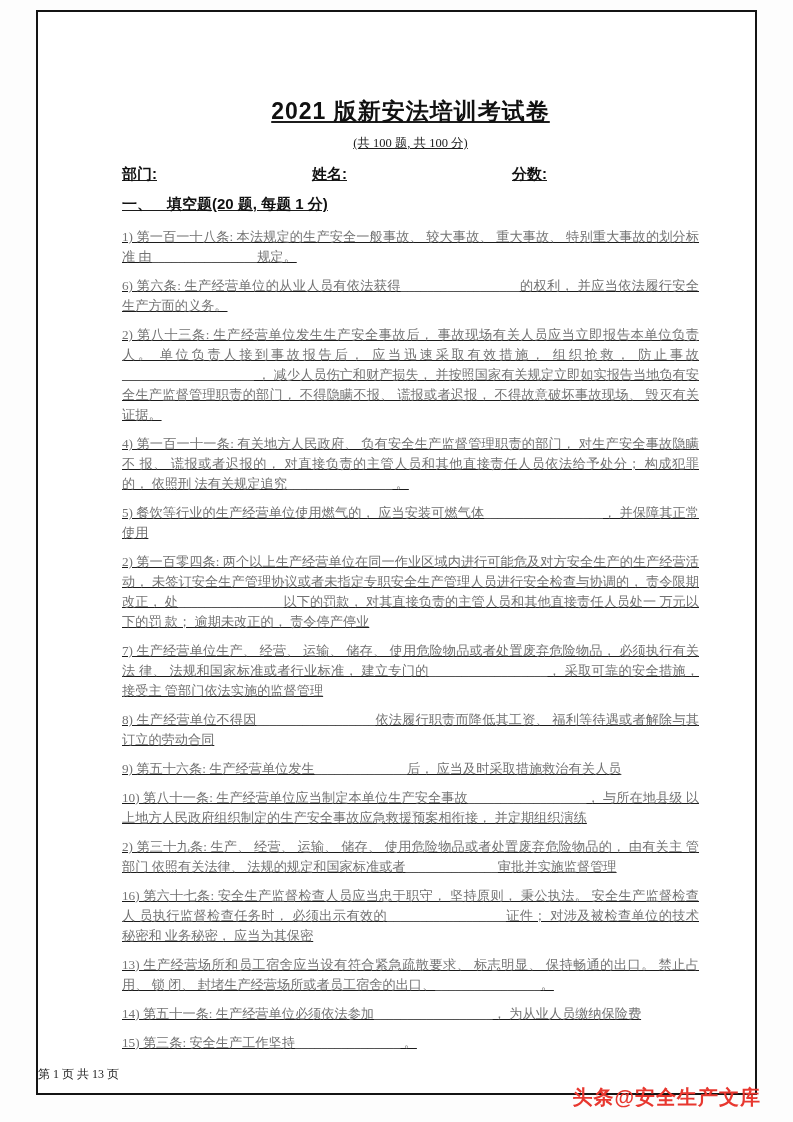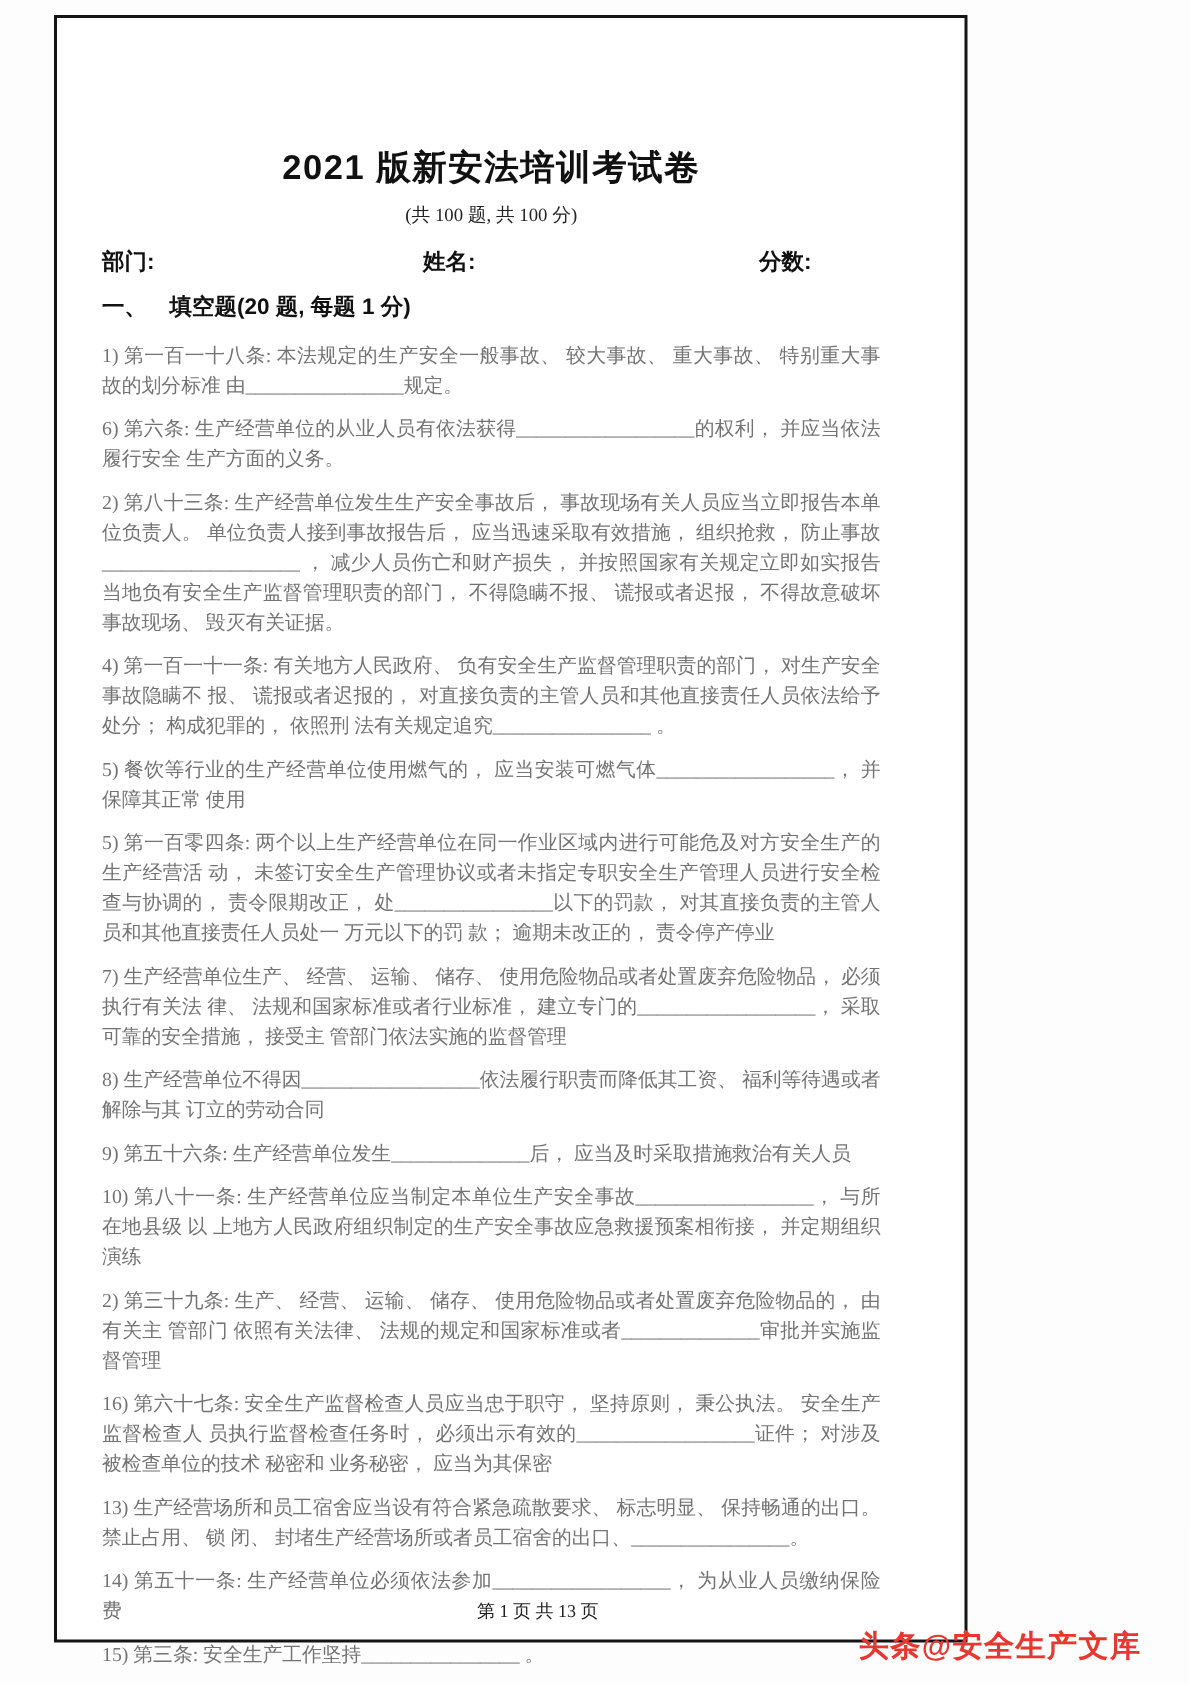--- a/index.html
+++ b/index.html
@@ -7,24 +7,25 @@
   body {
     position: relative;
     background: #fdfdfd;
     color: #1c1c1c;
     font-family: "Liberation Serif", "DejaVu Serif", serif;
     overflow: hidden;
   }
   .frame {
     position: absolute;
     left: 36px; top: 10px;
-    width: 609px; height: 1085px;
+    width: 721px; height: 1085px;
     border: 2px solid #141414;
-    padding: 84px 56px 0 30px;
+    padding: 84px 56px 0 84px;
     background: #ffffff;
+    text-decoration: underline;
   }
   .title {
     text-align: center;
     font-family: "Liberation Sans", "DejaVu Sans", sans-serif;
     font-weight: bold;
     font-size: 23px;
     letter-spacing: 1px;
     color: #111;
   }
   .subtitle {
@@ -33,21 +34,20 @@
     margin-top: 8px;
     color: #222;
   }
   .fields {
     display: flex;
     margin-top: 13px;
     font-weight: bold;
     font-size: 15px;
     font-family: "Liberation Sans", "DejaVu Sans", sans-serif;
     color: #111;
-    gap: 24px;
   }
   .f-dept { width: 190px; }
   .f-name { width: 200px; }
   .section {
     margin-top: 11px;
     font-weight: bold;
     font-size: 15px;
     font-family: "Liberation Sans", "DejaVu Sans", sans-serif;
     color: #111;
   }
@@ -55,24 +55,23 @@
   .questions p {
     font-size: 13.2px;
     line-height: 20px;
     text-align: justify;
     margin-bottom: 9px;
     color: #737373;
   }
   .footer {
     position: absolute;
     left: 0; right: 0; bottom: 10px;
-    text-align: center;
+    text-align: left;
     font-size: 12px;
     color: #222;
-    margin-left: 36px;
   }
   .watermark {
     position: absolute;
     right: 32px; bottom: 11px;
     color: #e8372f;
     font-weight: bold;
     font-size: 20px;
     letter-spacing: 1px;
     font-family: "Liberation Sans", "DejaVu Sans", sans-serif;
     z-index: 2;
@@ -93,21 +92,21 @@
   </div>
 
   <div class="section">一、　填空题(20 题, 每题 1 分)</div>
 
   <div class="questions">
     <p>1) 第一百一十八条: 本法规定的生产安全一般事故、 较大事故、 重大事故、 特别重大事故的划分标准 由________________规定。</p>
     <p>6) 第六条: 生产经营单位的从业人员有依法获得__________________的权利， 并应当依法履行安全 生产方面的义务。</p>
     <p>2) 第八十三条: 生产经营单位发生生产安全事故后， 事故现场有关人员应当立即报告本单位负责人。 单位负责人接到事故报告后， 应当迅速采取有效措施， 组织抢救， 防止事故____________________ ， 减少人员伤亡和财产损失， 并按照国家有关规定立即如实报告当地负有安全生产监督管理职责的部门， 不得隐瞒不报、 谎报或者迟报， 不得故意破坏事故现场、 毁灭有关证据。</p>
     <p>4) 第一百一十一条: 有关地方人民政府、 负有安全生产监督管理职责的部门， 对生产安全事故隐瞒不 报、 谎报或者迟报的， 对直接负责的主管人员和其他直接责任人员依法给予处分； 构成犯罪的， 依照刑 法有关规定追究________________ 。</p>
     <p>5) 餐饮等行业的生产经营单位使用燃气的， 应当安装可燃气体__________________， 并保障其正常 使用</p>
-    <p>5) 第一百零四条: 两个以上生产经营单位在同一作业区域内进行可能危及对方安全生产的生产经营活 动， 未签订安全生产管理协议或者未指定专职安全生产管理人员进行安全检查与协调的， 责令限期改正， 处________________以下的罚款， 对其直接负责的主管人员和其他直接责任人员处一 万元以下的罚 款； 逾期未改正的， 责令停产停业</p>
+    <p>2) 第一百零四条: 两个以上生产经营单位在同一作业区域内进行可能危及对方安全生产的生产经营活 动， 未签订安全生产管理协议或者未指定专职安全生产管理人员进行安全检查与协调的， 责令限期改正， 处________________以下的罚款， 对其直接负责的主管人员和其他直接责任人员处一 万元以下的罚 款； 逾期未改正的， 责令停产停业</p>
     <p>7) 生产经营单位生产、 经营、 运输、 储存、 使用危险物品或者处置废弃危险物品， 必须执行有关法 律、 法规和国家标准或者行业标准， 建立专门的__________________， 采取可靠的安全措施， 接受主 管部门依法实施的监督管理</p>
     <p>8) 生产经营单位不得因__________________依法履行职责而降低其工资、 福利等待遇或者解除与其 订立的劳动合同</p>
     <p>9) 第五十六条: 生产经营单位发生______________后， 应当及时采取措施救治有关人员</p>
     <p>10) 第八十一条: 生产经营单位应当制定本单位生产安全事故__________________， 与所在地县级 以 上地方人民政府组织制定的生产安全事故应急救援预案相衔接， 并定期组织演练</p>
     <p>2) 第三十九条: 生产、 经营、 运输、 储存、 使用危险物品或者处置废弃危险物品的， 由有关主 管部门 依照有关法律、 法规的规定和国家标准或者______________审批并实施监督管理</p>
     <p>16) 第六十七条: 安全生产监督检查人员应当忠于职守， 坚持原则， 秉公执法。 安全生产监督检查人 员执行监督检查任务时， 必须出示有效的__________________证件； 对涉及被检查单位的技术 秘密和 业务秘密， 应当为其保密</p>
     <p>13) 生产经营场所和员工宿舍应当设有符合紧急疏散要求、 标志明显、 保持畅通的出口。 禁止占用、 锁 闭、 封堵生产经营场所或者员工宿舍的出口、________________。</p>
     <p>14) 第五十一条: 生产经营单位必须依法参加__________________， 为从业人员缴纳保险费</p>
     <p>15) 第三条: 安全生产工作坚持________________ 。</p>
   </div>

